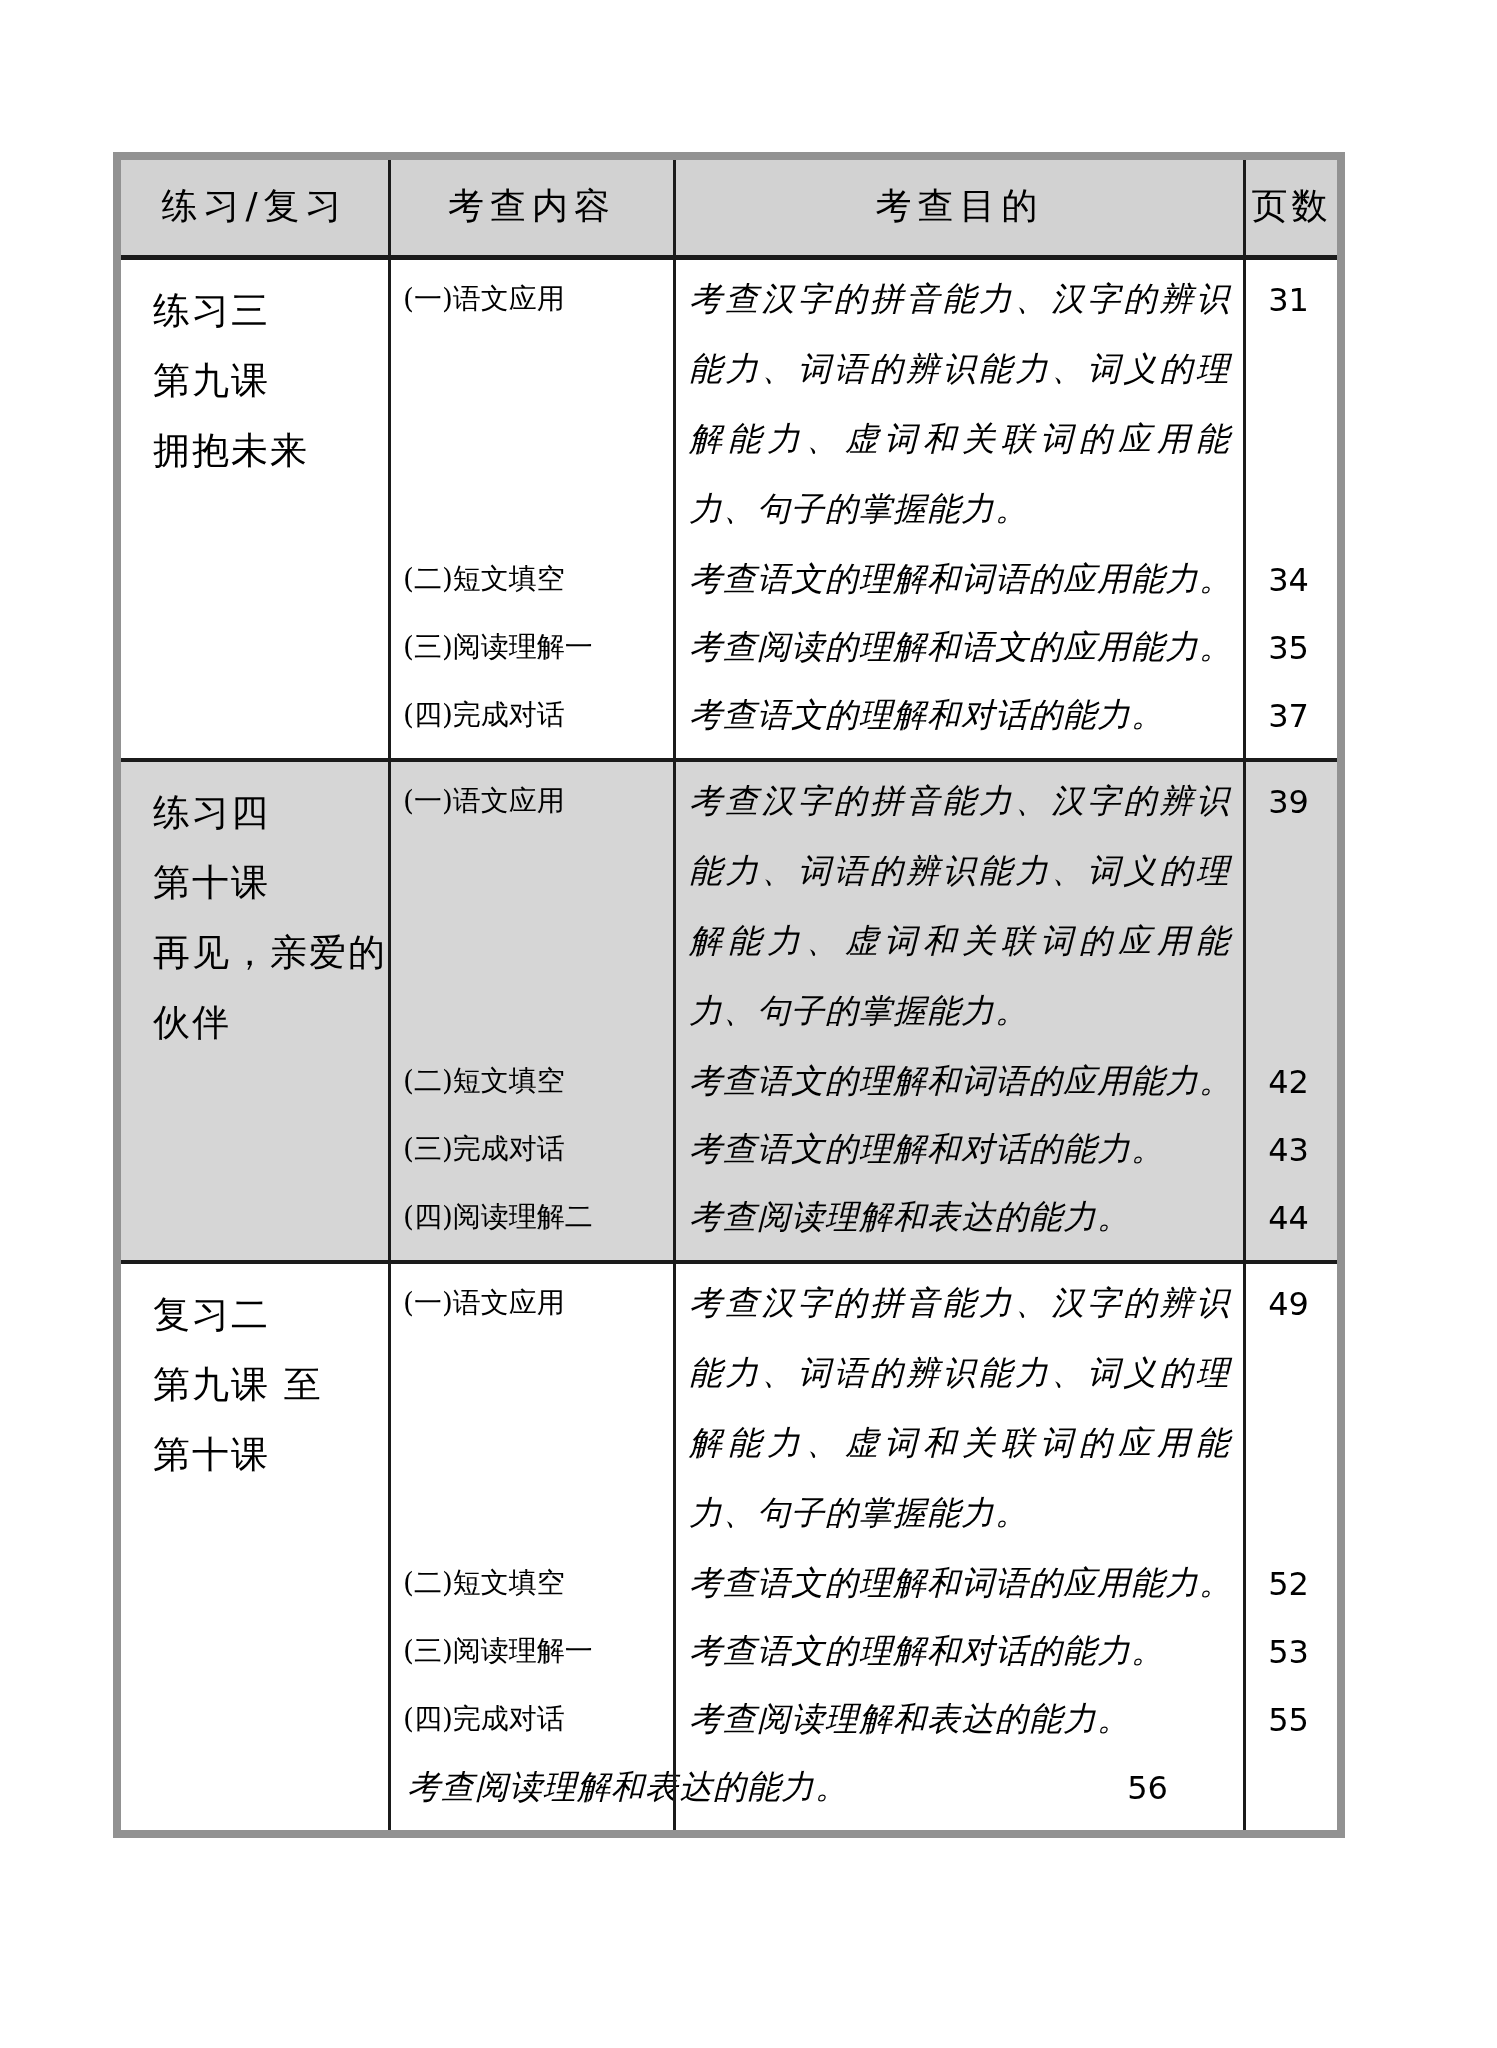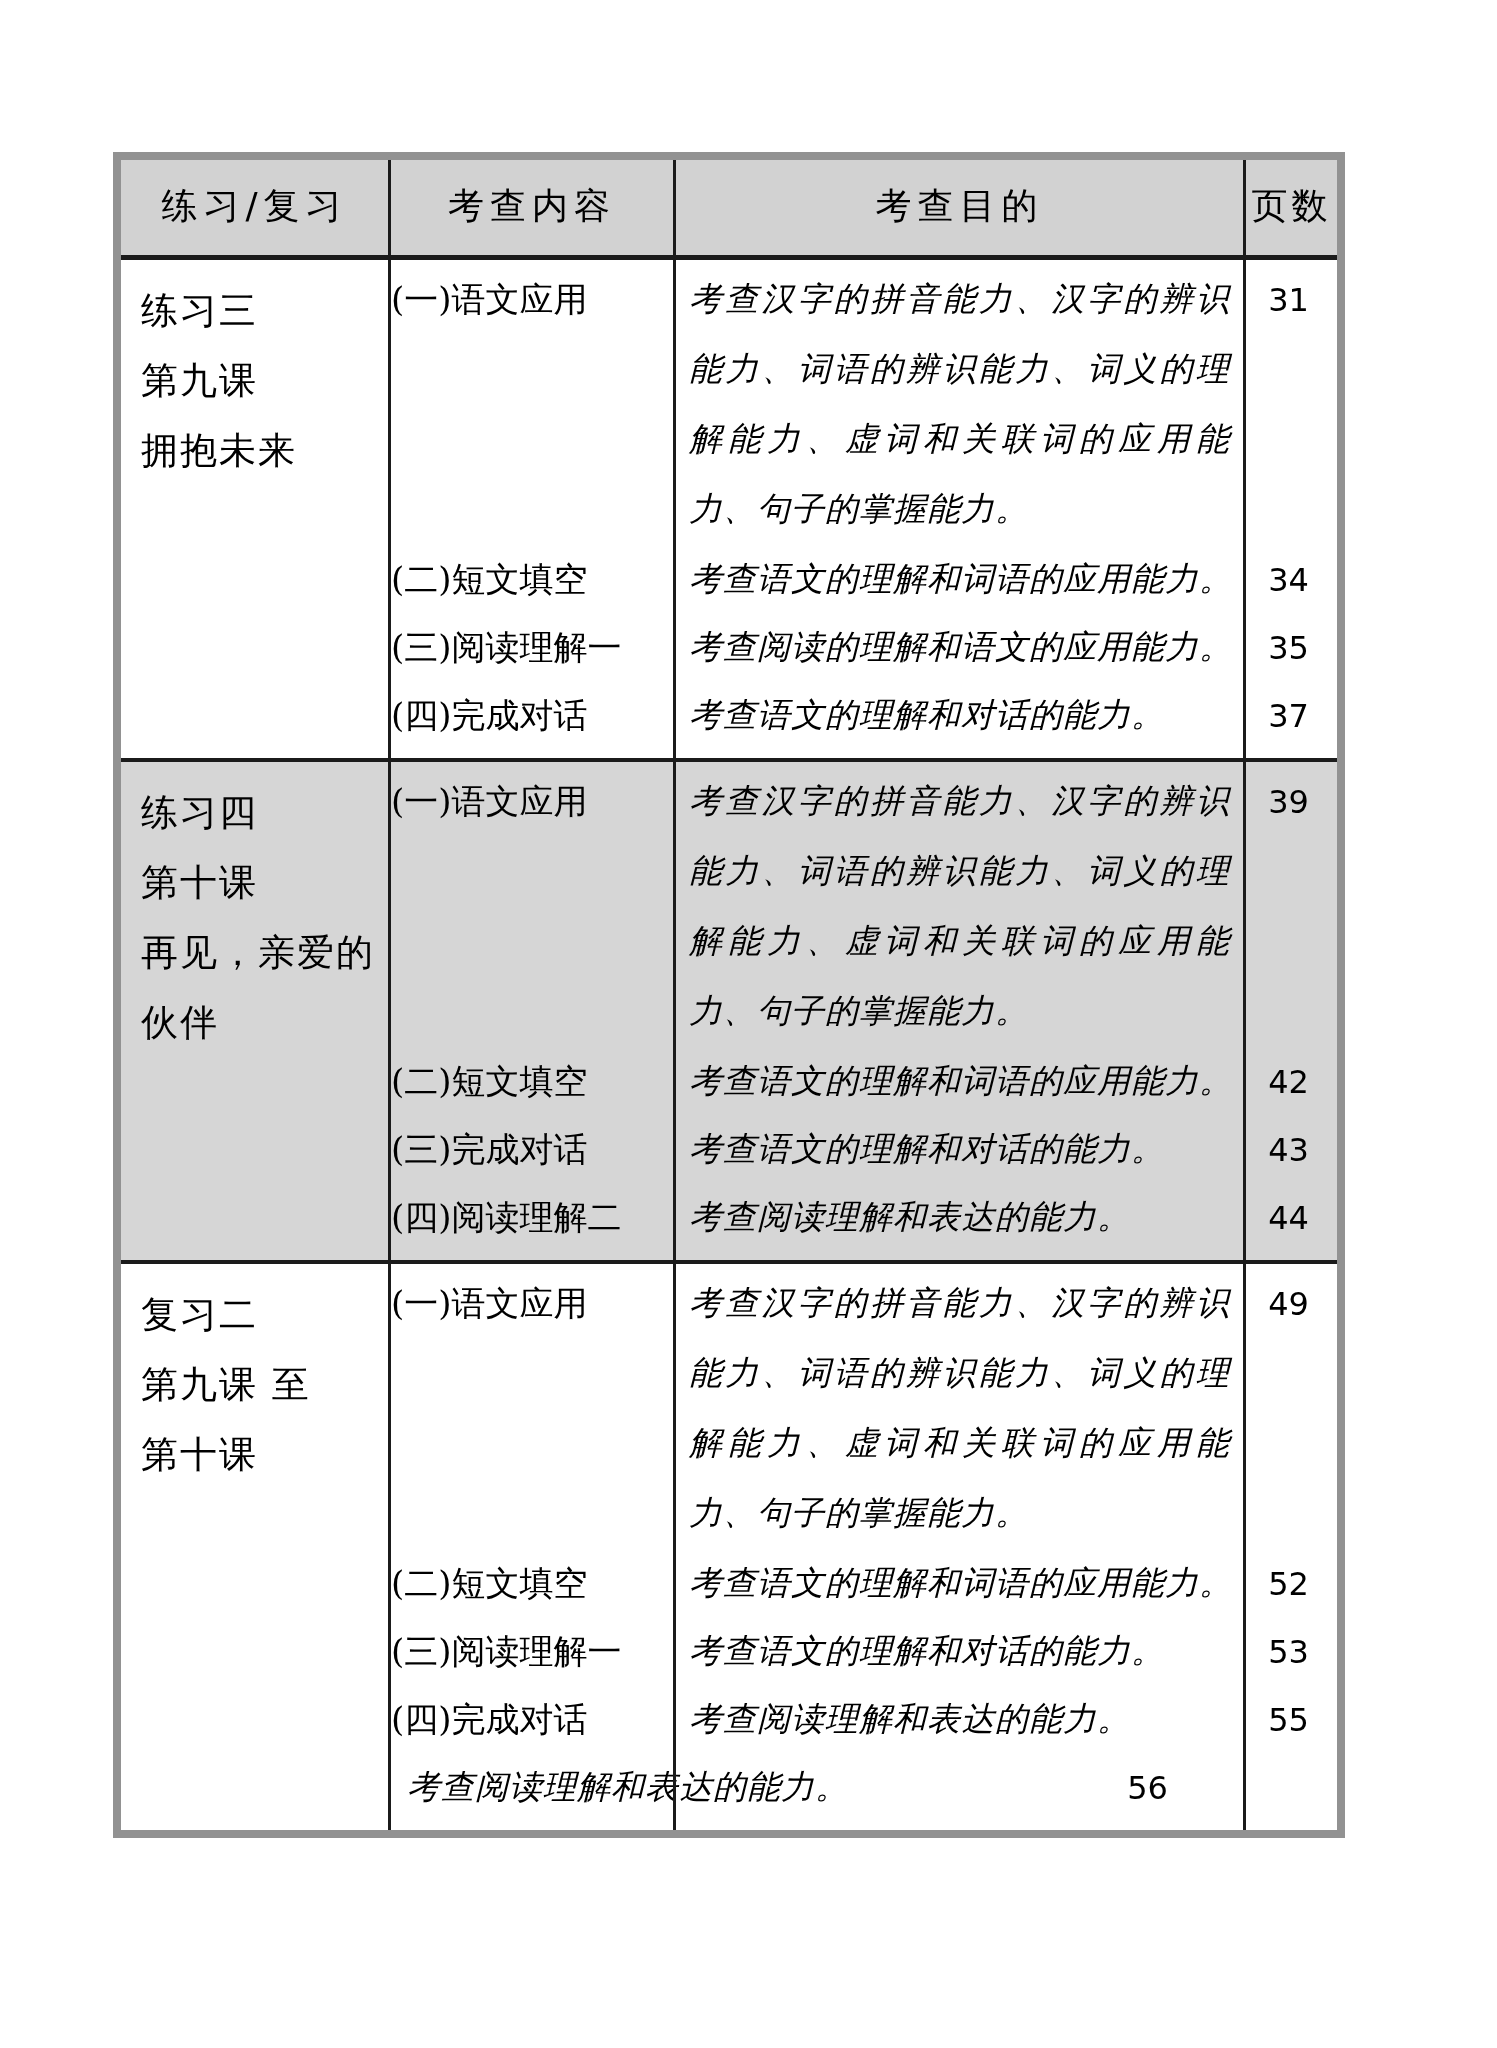--- a/index.html
+++ b/index.html
@@ -27,28 +27,28 @@
   .hcell.c1 { width:270px; }
   .hcell.c2 { width:285px; }
   .hcell.c3 { width:570px; }
   .hcell.c4 { flex:1; border-right:none; letter-spacing:4px; }
   
   .group { position:relative; padding:4px 0 10px 0; background:#fff; }
   .group.shaded { background:var(--shade,#d6d6d6); }
   .vline { position:absolute; top:0; bottom:0; width:3px; background:var(--line,#1b1b1b); }
   .vl1 { left:267px; } .vl2 { left:552px; } .vl3 { left:1122px; }
   .group-title {
-    position:absolute; left:0; top:16px; width:267px; padding-left:20px;
+    position:absolute; left:0; top:16px; width:267px; padding-left:32px;
     font-size:37px; line-height:70px; letter-spacing:2px;
   }
   .rows { margin-left:270px; }
   .row { display:flex; align-items:flex-start; }
   .row-single { height:68px; }
   .cell-content {
-    width:282px; font-size:34px; line-height:70px;
+    width:282px; padding-left:12px; font-size:28px; line-height:70px;
     font-family:"DejaVu Serif","Liberation Serif",serif;
     white-space:nowrap;
   }
   .cell-purpose {
     width:567px; padding:0 10px 0 16px; font-size:33px; line-height:70px;
     letter-spacing:1px; text-align:justify;
     font-family:"DejaVu Serif","Liberation Serif",serif;
     font-style:italic;
   }
   .row-single .cell-purpose { white-space:nowrap; text-align:left; }

